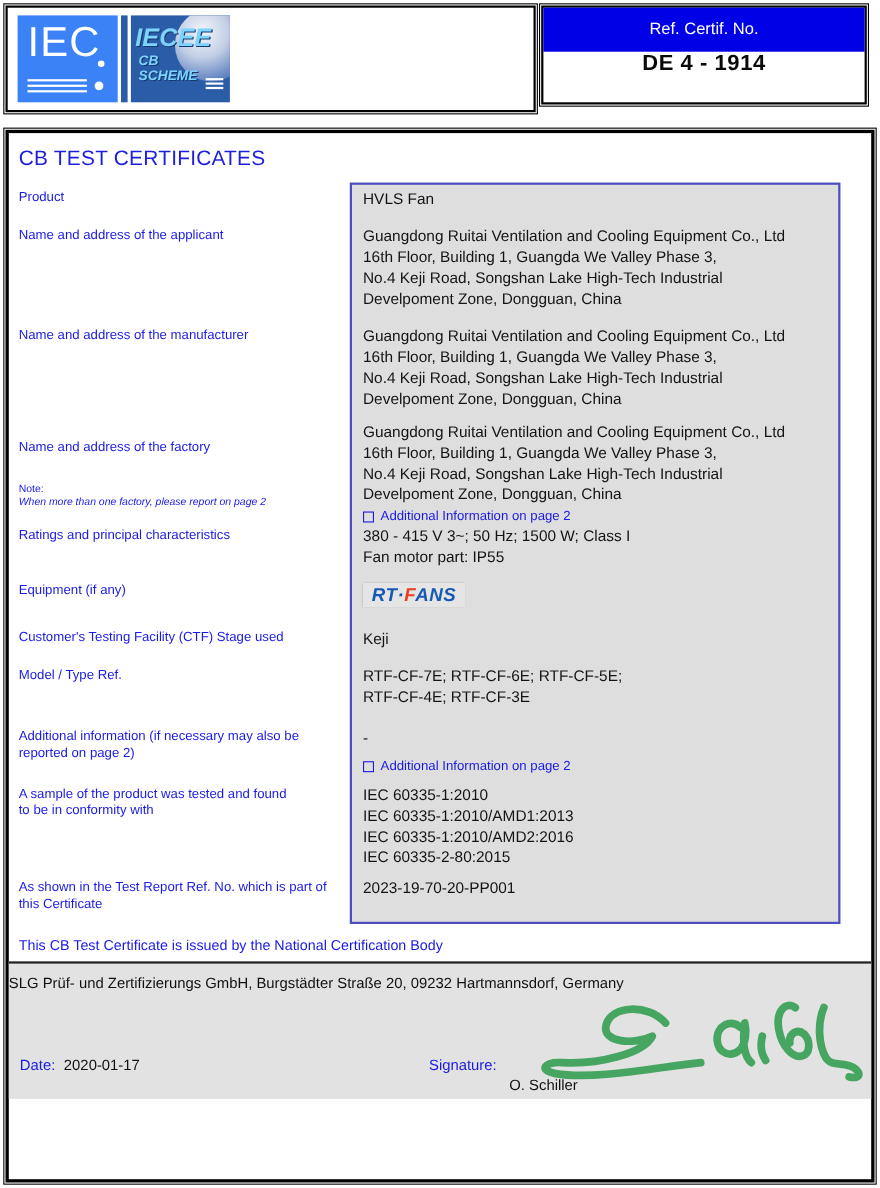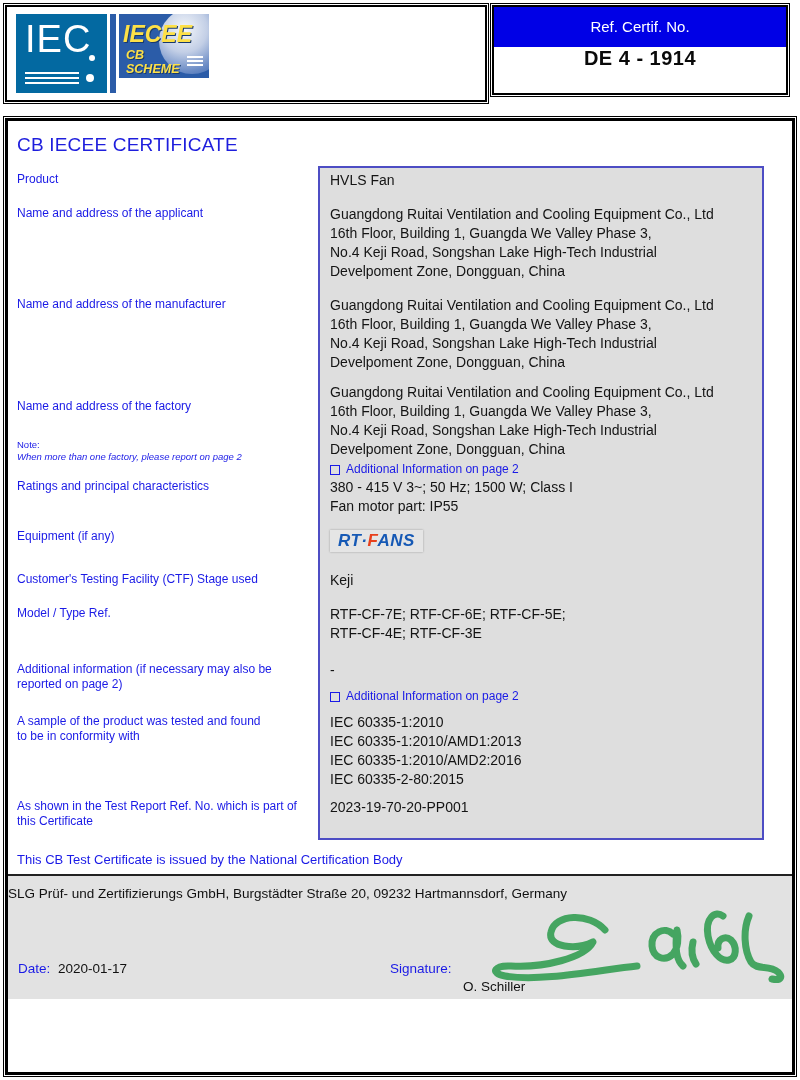--- a/index.html
+++ b/index.html
@@ -11,28 +11,28 @@
   }
   .page { width:800px; height:1080px; padding:5px; background:#fff; overflow:hidden; }
 
   
   .top-row { display:flex; align-items:flex-start; }
   .logo-box {
     width:482px; height:97px; background:#fff;
     border:2px solid #000; outline:1px solid #000; outline-offset:1px;
     padding:7px 0 7px 9px; display:flex;
   }
-  .iec-logo { width:91px; height:79px; background:#0369a1; position:relative; color:#fff; }
+  .iec-logo { width:91px; height:79px; background:#3b82f6; position:relative; color:#fff; }
   .iec-wordmark { font-size:38px; line-height:1; padding:6px 0 0 9px; letter-spacing:1px; }
   .iec-dot { position:absolute; right:12px; bottom:32px; width:6px; height:6px; background:#fff; border-radius:50%; }
   .iec-lines { position:absolute; left:9px; bottom:9px; width:54px; }
   .iec-lines div { height:2.5px; background:#fff; margin-top:2.5px; }
   .iec-bullet { position:absolute; right:13px; bottom:11px; width:8px; height:8px; background:#fff; border-radius:50%; }
   .logo-stripe { width:6px; height:79px; background:#2b5ca8; margin:0 3px; }
-  .iecee-logo { width:90px; height:64px; background:#2b5ca8; position:relative; overflow:hidden; color:#fde047; }
+  .iecee-logo { width:90px; height:79px; background:#2b5ca8; position:relative; overflow:hidden; color:#7dd3fc; }
   .iecee-sphere {
     position:absolute; right:-16px; top:-6px; width:66px; height:66px; border-radius:50%;
     background:radial-gradient(circle at 38% 32%, #f4f7fb 0%, #c3cfe6 38%, #6a8bc5 70%, rgba(43,92,168,0) 100%);
   }
   .iecee-title { position:relative; font-style:italic; font-weight:700; font-size:23px; margin:7px 0 0 4px; text-shadow:1px 1px 0 #17396e; }
   .iecee-sub { position:relative; font-style:italic; font-weight:700; font-size:12.5px; line-height:14px; margin-left:7px; text-shadow:1px 1px 0 #17396e; }
   .iecee-lines { position:absolute; right:6px; bottom:12px; width:16px; }
   .iecee-lines div { height:2px; background:#fff; margin-top:2px; }
 
   .ref-box {
@@ -126,21 +126,21 @@
     </div>
     <div class="ref-box">
       <div class="ref-header">Ref. Certif. No.</div>
       <div class="ref-number">DE 4 - 1914</div>
     </div>
   </div>
 
   <div class="main-box">
 
     <div class="content">
-      <div class="cert-title">CB IECEE CERTIFICATE</div>
+      <div class="cert-title">CB TEST CERTIFICATES</div>
 
       <div class="form">
         <div class="values-panel"></div>
         <div class="form-grid">
 
           <div class="lbl">Product</div>
           <div class="val">HVLS Fan</div>
 
           <div class="lbl">Name and address of the applicant</div>
           <div class="val">

